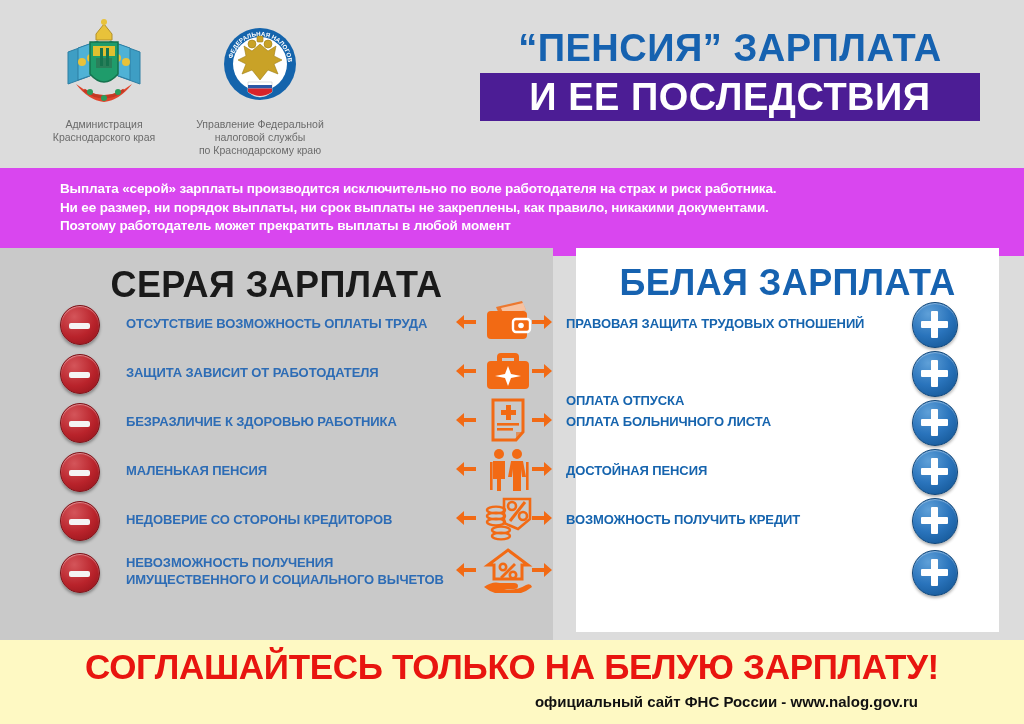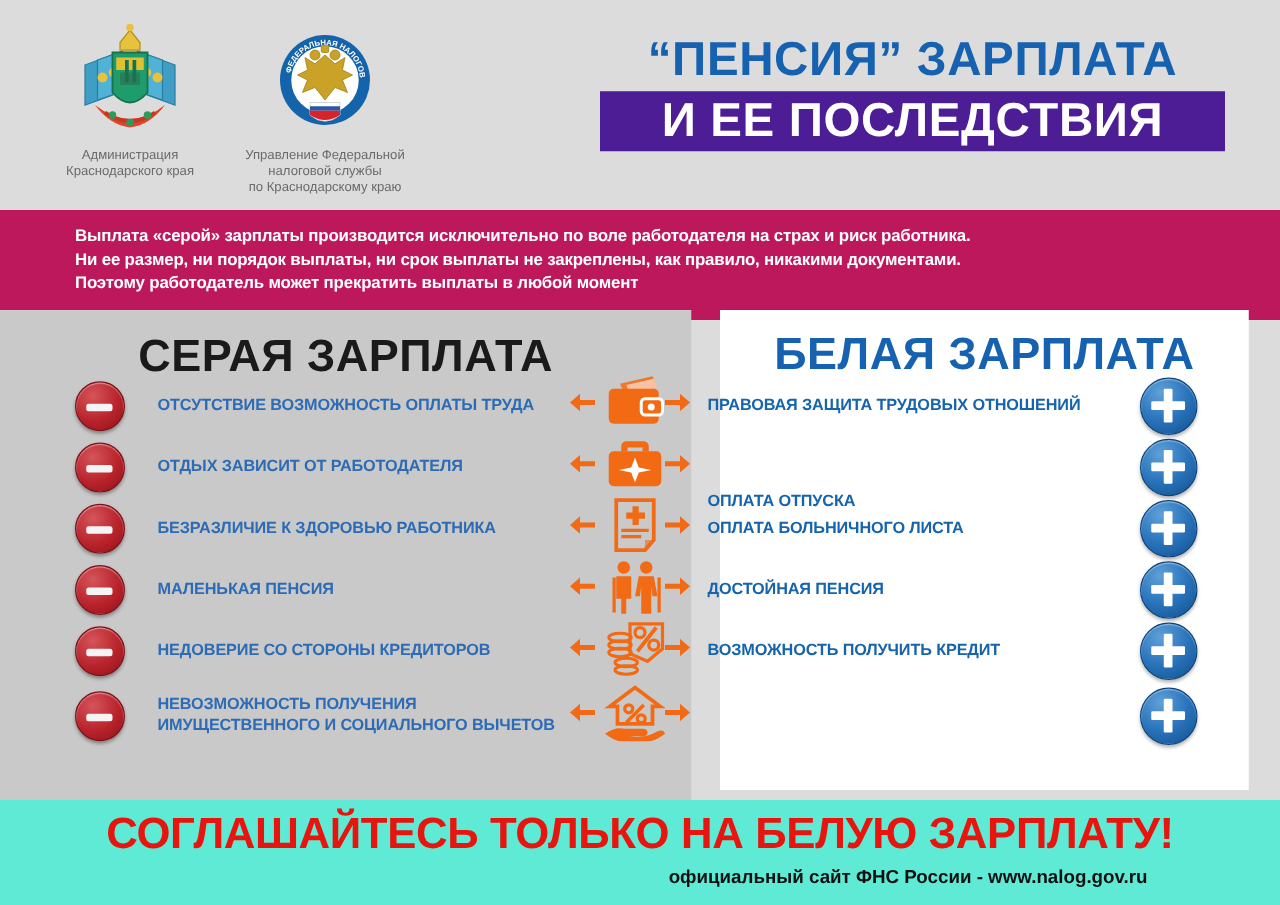--- a/index.html
+++ b/index.html
@@ -34,21 +34,21 @@
   }
   .title-line2{
     margin-top:3px;background:#4c1d95;color:#ffffff;font-size:38px;font-weight:bold;
     line-height:48px;letter-spacing:.5px;padding:0 8px;
     font-family:"Liberation Sans",sans-serif;
   }
 
   
   .banner{
     position:absolute;left:0;top:168px;width:1024px;height:88px;
-    background:#be185d;
+    background:#d946ef;
   }
   .banner p{
     margin:0;padding:12px 0 0 60px;color:#ffffff;
     font-size:13.5px;line-height:18.5px;font-weight:bold;
     font-family:"Liberation Sans",sans-serif;white-space:pre-line;
     letter-spacing:-0.15px;
   }
 
   
   .panel-gray{
@@ -102,21 +102,21 @@
   .right-label{
     color:#1664ae;font-weight:bold;font-size:13px;line-height:16.5px;
     font-family:"Liberation Sans",sans-serif;letter-spacing:-0.1px;
   }
 
   .arrow-l,.arrow-r{color:#f26a14;font-size:20px;line-height:20px;font-weight:bold;}
 
   .center-icon{width:52px;height:46px;}
 
   
-  .footer{position:absolute;left:0;top:640px;width:1024px;height:84px;background:#5eead4;}
+  .footer{position:absolute;left:0;top:640px;width:1024px;height:84px;background:#fef9c3;}
   .slogan{
     text-align:center;color:#e8150f;font-weight:bold;font-size:35px;line-height:42px;
     letter-spacing:-0.3px;margin:6px 0 0 0;font-family:"Liberation Sans",sans-serif;
   }
   .site{
     text-align:right;padding-right:106px;margin-top:5px;color:#111;font-weight:bold;
     font-size:15px;font-family:"Liberation Sans",sans-serif;
   }
 </style>
 </head>
@@ -228,21 +228,21 @@
        <rect x="31" y="20" width="17" height="13" rx="3" fill="#f26a14" stroke="#fff" stroke-width="2.4"></rect>
        <circle cx="39" cy="26.5" r="2.8" fill="#fff"></circle>
      </g>
         </svg></div>
       <div class="arrow-r" style="position: absolute; left: 531px; top: 313px; width: 22px; text-align: center;"><svg width="22" height="18" viewBox="0 0 22 18">
           <path d="M1 7 H13 V2 L21 9 L13 16 V11 H1 Z" fill="#f26a14"></path>
         </svg></div>
       <div class="right-label" style="position: absolute; left: 566px; top: 316px; width: 330px; white-space: pre-line; pointer-events: auto;">ПРАВОВАЯ ЗАЩИТА ТРУДОВЫХ ОТНОШЕНИЙ</div>
       <div class="badge plus" style="position: absolute; left: 912px; top: 302px; pointer-events: auto;"></div>
       <div class="badge minus" style="position: absolute; left: 60px; top: 354px; pointer-events: auto;"></div>
-      <div class="left-label" style="position: absolute; left: 126px; top: 365px; width: 325px; white-space: pre-line; pointer-events: auto;">ОТДЫХ ЗАВИСИТ ОТ РАБОТОДАТЕЛЯ</div>
+      <div class="left-label" style="position: absolute; left: 126px; top: 365px; width: 325px; white-space: pre-line; pointer-events: auto;">ЗАЩИТА ЗАВИСИТ ОТ РАБОТОДАТЕЛЯ</div>
       <div class="arrow-l" style="position: absolute; left: 455px; top: 362px; width: 22px; text-align: center;"><svg width="22" height="18" viewBox="0 0 22 18">
           <path d="M21 7 H9 V2 L1 9 L9 16 V11 H21 Z" fill="#f26a14"></path>
         </svg></div>
       <div class="center-icon" style="position: absolute; left: 482px; top: 348px;"><svg viewBox="0 0 52 46">
           <g fill="#f26a14">
        <path d="M19 5 h14 a4 4 0 0 1 4 4 v4 h-5 v-3 h-12 v3 h-5 v-4 a4 4 0 0 1 4 -4 z"></path>
        <rect x="5" y="13" width="42" height="28" rx="4"></rect>
        <path d="M26 18 l3 8 l10 2 l-10 2 l-3 8 l-3 -8 l-10 -2 l10 -2 z" fill="#fff"></path>
      </g>
         </svg></div>

